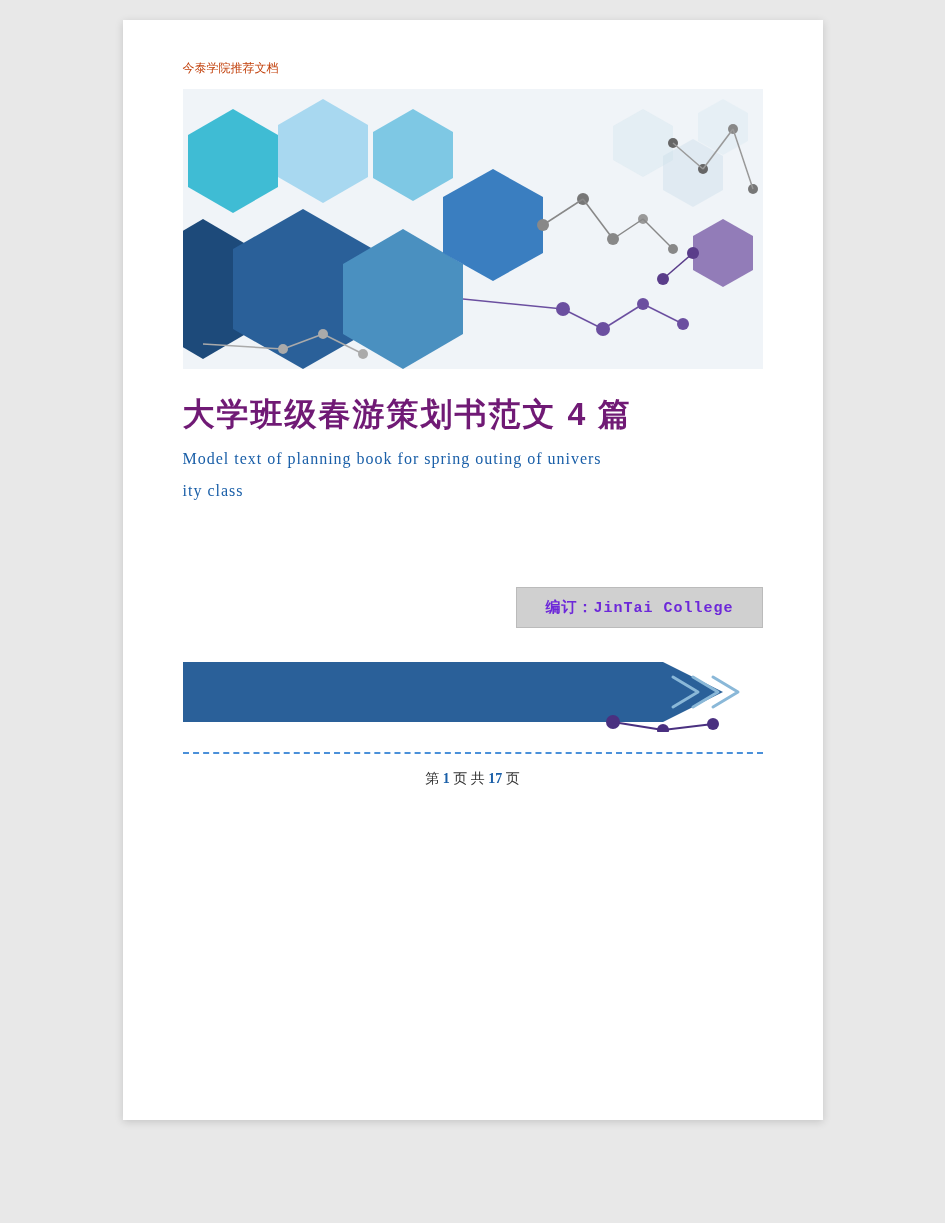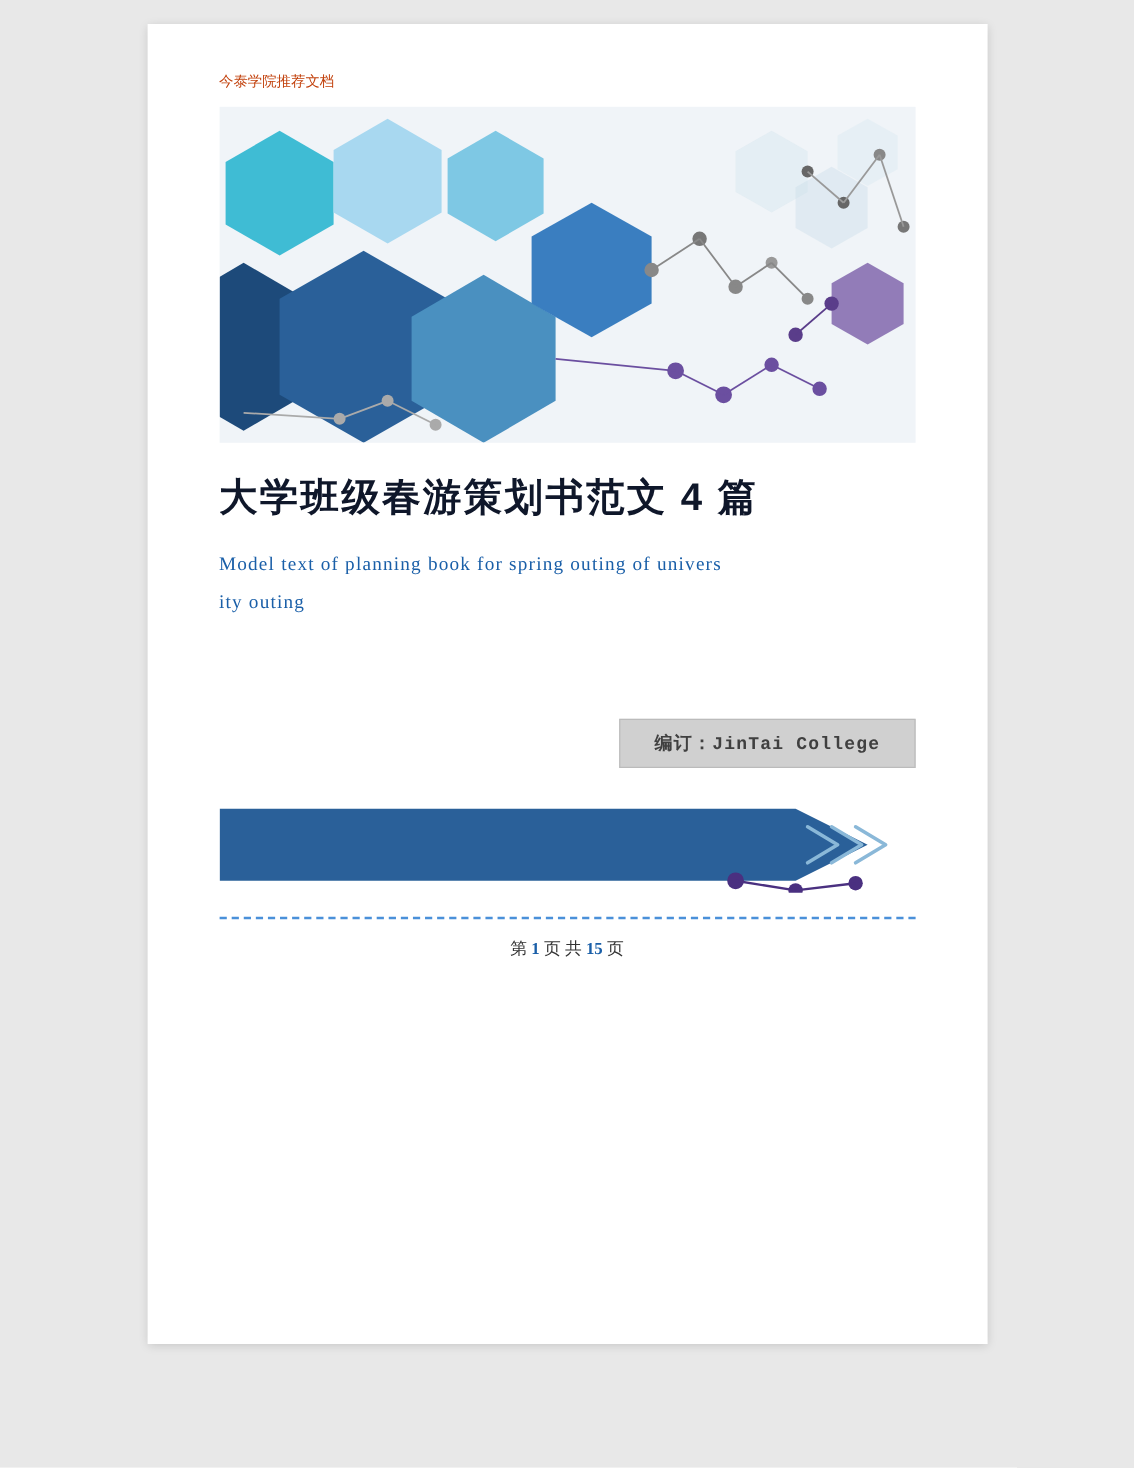--- a/index.html
+++ b/index.html
@@ -47,22 +47,22 @@
 
     .hex-svg {
       width: 100%;
       height: 100%;
     }
 
     
     .main-title {
       font-size: 32px;
       font-weight: bold;
-      color: #0f172a;
-      margin-bottom: 18px;
+      color: #701a75;
+      margin-bottom: 6px;
       font-family: "Microsoft YaHei", "微软雅黑", sans-serif;
       letter-spacing: 2px;
     }
 
     
     .subtitle {
       font-size: 16px;
       color: #1a5fa8;
       line-height: 2;
       margin-bottom: 80px;
@@ -77,21 +77,21 @@
       justify-content: flex-end;
       margin-bottom: 24px;
     }
 
     .editor-badge-inner {
       background: #d0d0d0;
       padding: 10px 28px;
       font-size: 15px;
       font-family: "Courier New", monospace;
       font-weight: bold;
-      color: #404040;
+      color: #6d28d9;
       border: 1px solid #bbb;
       letter-spacing: 1px;
     }
 
     
     .arrow-banner {
       width: 100%;
       height: 80px;
       position: relative;
       margin-bottom: 20px;
@@ -179,21 +179,21 @@
       <line x1="20" y1="255" x2="100" y2="260" stroke="#aaa" stroke-width="1.5"></line>
       <line x1="100" y1="260" x2="140" y2="245" stroke="#aaa" stroke-width="1.5"></line>
       <line x1="140" y1="245" x2="180" y2="265" stroke="#aaa" stroke-width="1.5"></line>
     </svg>
   </div>
 
   <div class="main-title">大学班级春游策划书范文 4 篇</div>
 
   <div class="subtitle">
     <span>Model  text  of  planning  book  for  spring  outing  of  univers</span><br>
-    <span>ity  outing</span>
+    <span>ity  class</span>
   </div>
 
   <div class="editor-badge">
     <div class="editor-badge-inner">编订：JinTai  College</div>
   </div>
 
   <div class="arrow-banner">
     <svg width="100%" height="80" viewBox="0 0 580 80" xmlns="http://www.w3.org/2000/svg">
 
       <polygon points="0,10 480,10 540,40 480,70 0,70" fill="#2a6099"></polygon>
@@ -209,17 +209,17 @@
       <line x1="480" y1="78" x2="530" y2="72" stroke="#4a3080" stroke-width="2"></line>
     </svg>
   </div>
 
   <hr class="dashed-divider">
 
   <div class="page-number">
     <span>第</span>
     <span class="highlight">1</span>
     <span>页 共</span>
-    <span class="highlight">15</span>
+    <span class="highlight">17</span>
     <span>页</span>
   </div>
 
 </div>
 
 </body></html>

